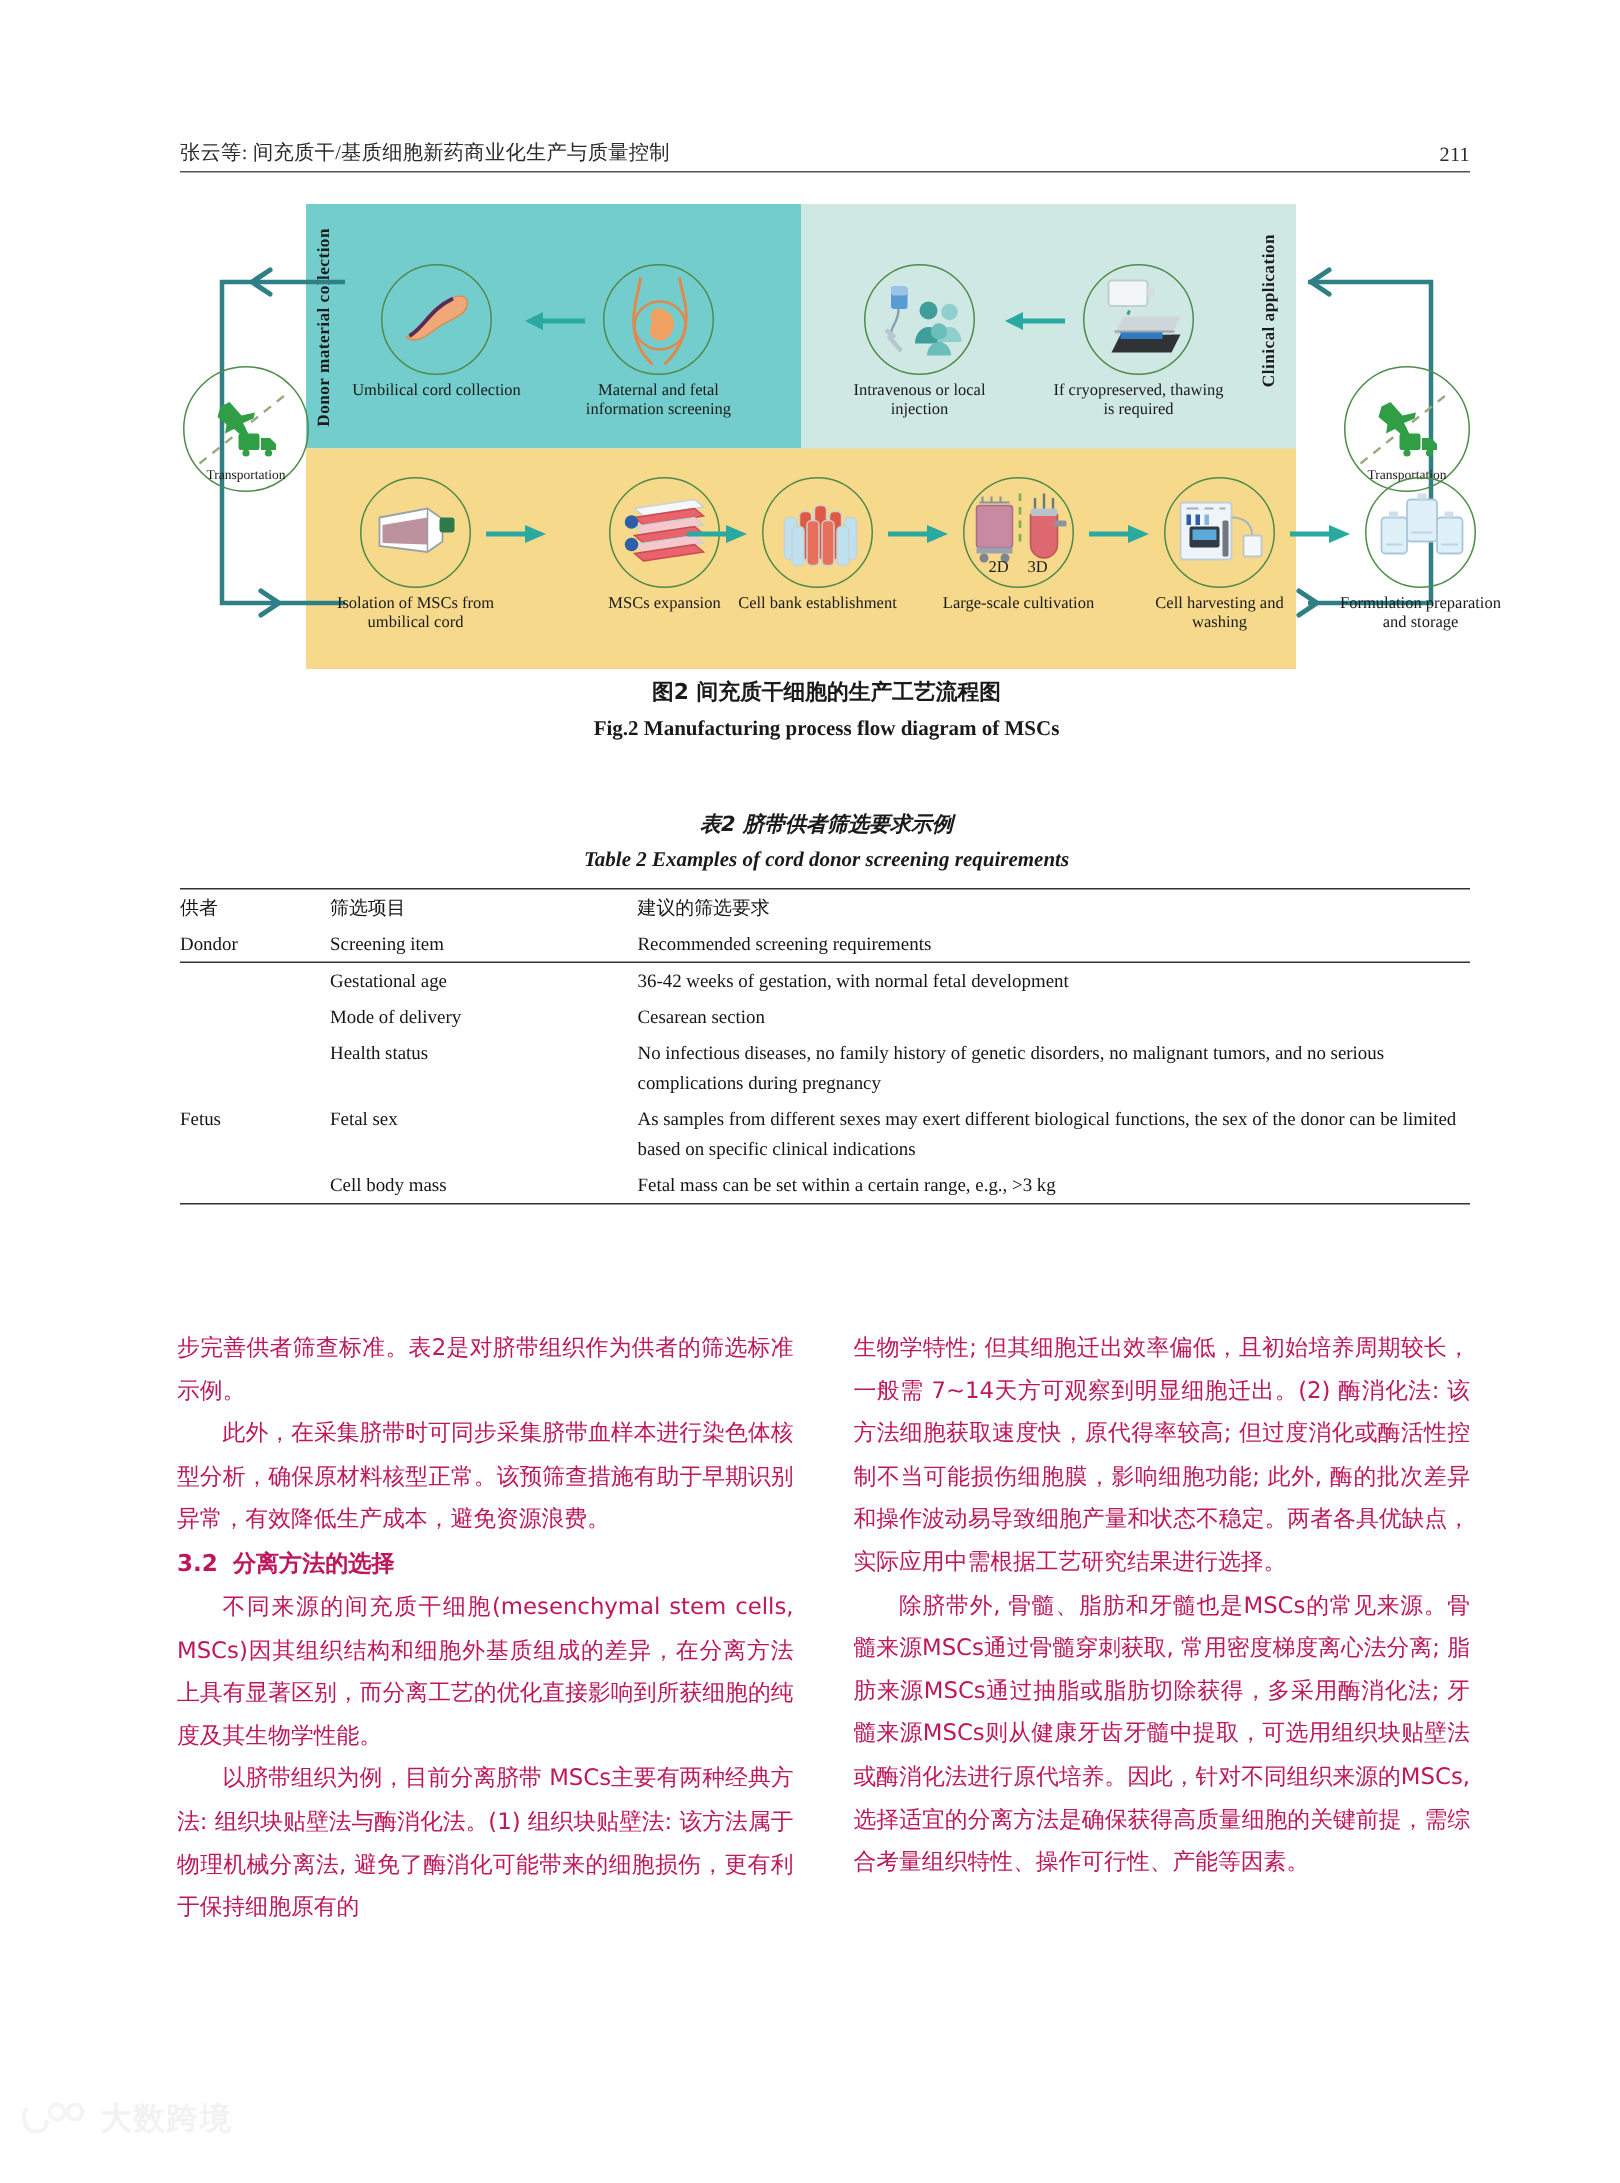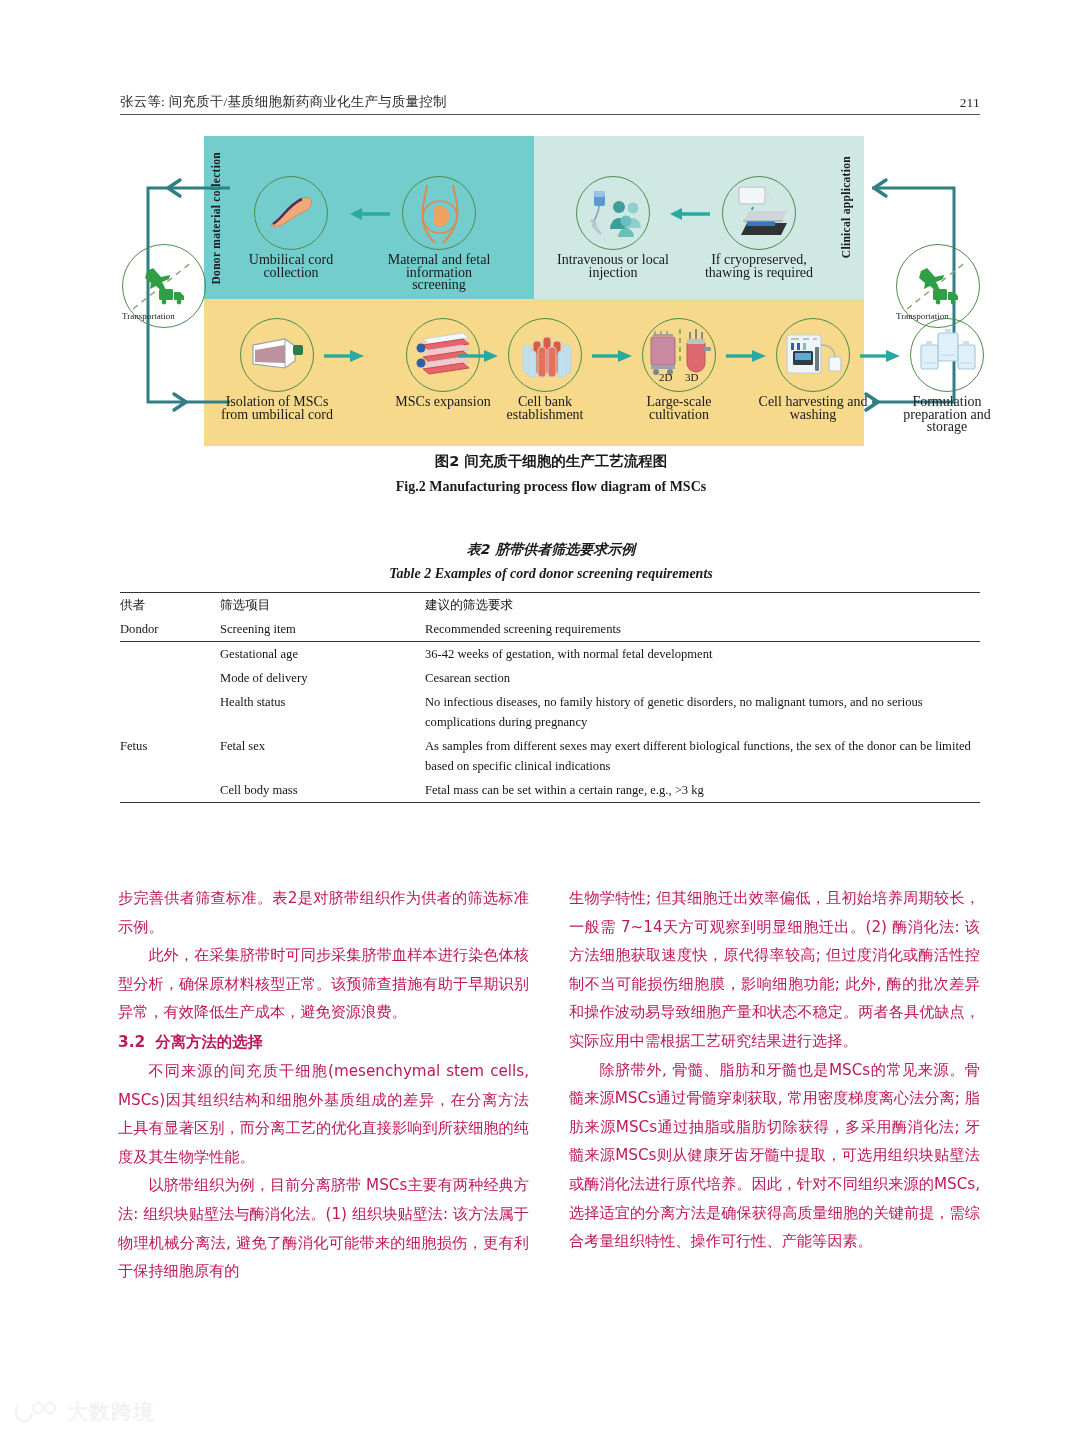--- a/index.html
+++ b/index.html
@@ -41,31 +41,31 @@
   .vlabel.right{left:722px;top:20px;}
 
   .node{position:absolute;width:74px;height:74px;}
   .circ{
     width:74px;height:74px;border-radius:50%;
     border:1.6px solid #4f8b4a;box-sizing:border-box;position:relative;
     overflow:hidden;
   }
   .nlabel{
     position:absolute;top:78px;left:-24px;width:122px;text-align:center;
-    font-size:14px;line-height:12.5px;color:#1a1a1a;
+    font-size:11px;line-height:12.5px;color:#1a1a1a;
   }
 
   .arrow{position:absolute;height:10px;}
   .arrow svg{display:block;}
 
   
   .transp{position:absolute;width:84px;height:84px;}
   .transp .circ{width:84px;height:84px;border:1.6px solid #4f8b4a;}
   .transp-cap{
-    position:absolute;bottom:7px;left:0;width:84px;
+    position:absolute;bottom:7px;left:0;width:84px;text-align:center;
     font-size:9px;color:#1a1a1a;
   }
 
   .conn{position:absolute;}
   .conn svg{display:block;}
 
   
   .cap{position:absolute;left:118px;width:866px;text-align:center;}
   .cap-cn{font-size:14.5px;font-weight:bold;font-family:"DejaVu Sans",sans-serif;}
   .cap-en{font-size:14px;font-weight:bold;margin-top:8px;}

